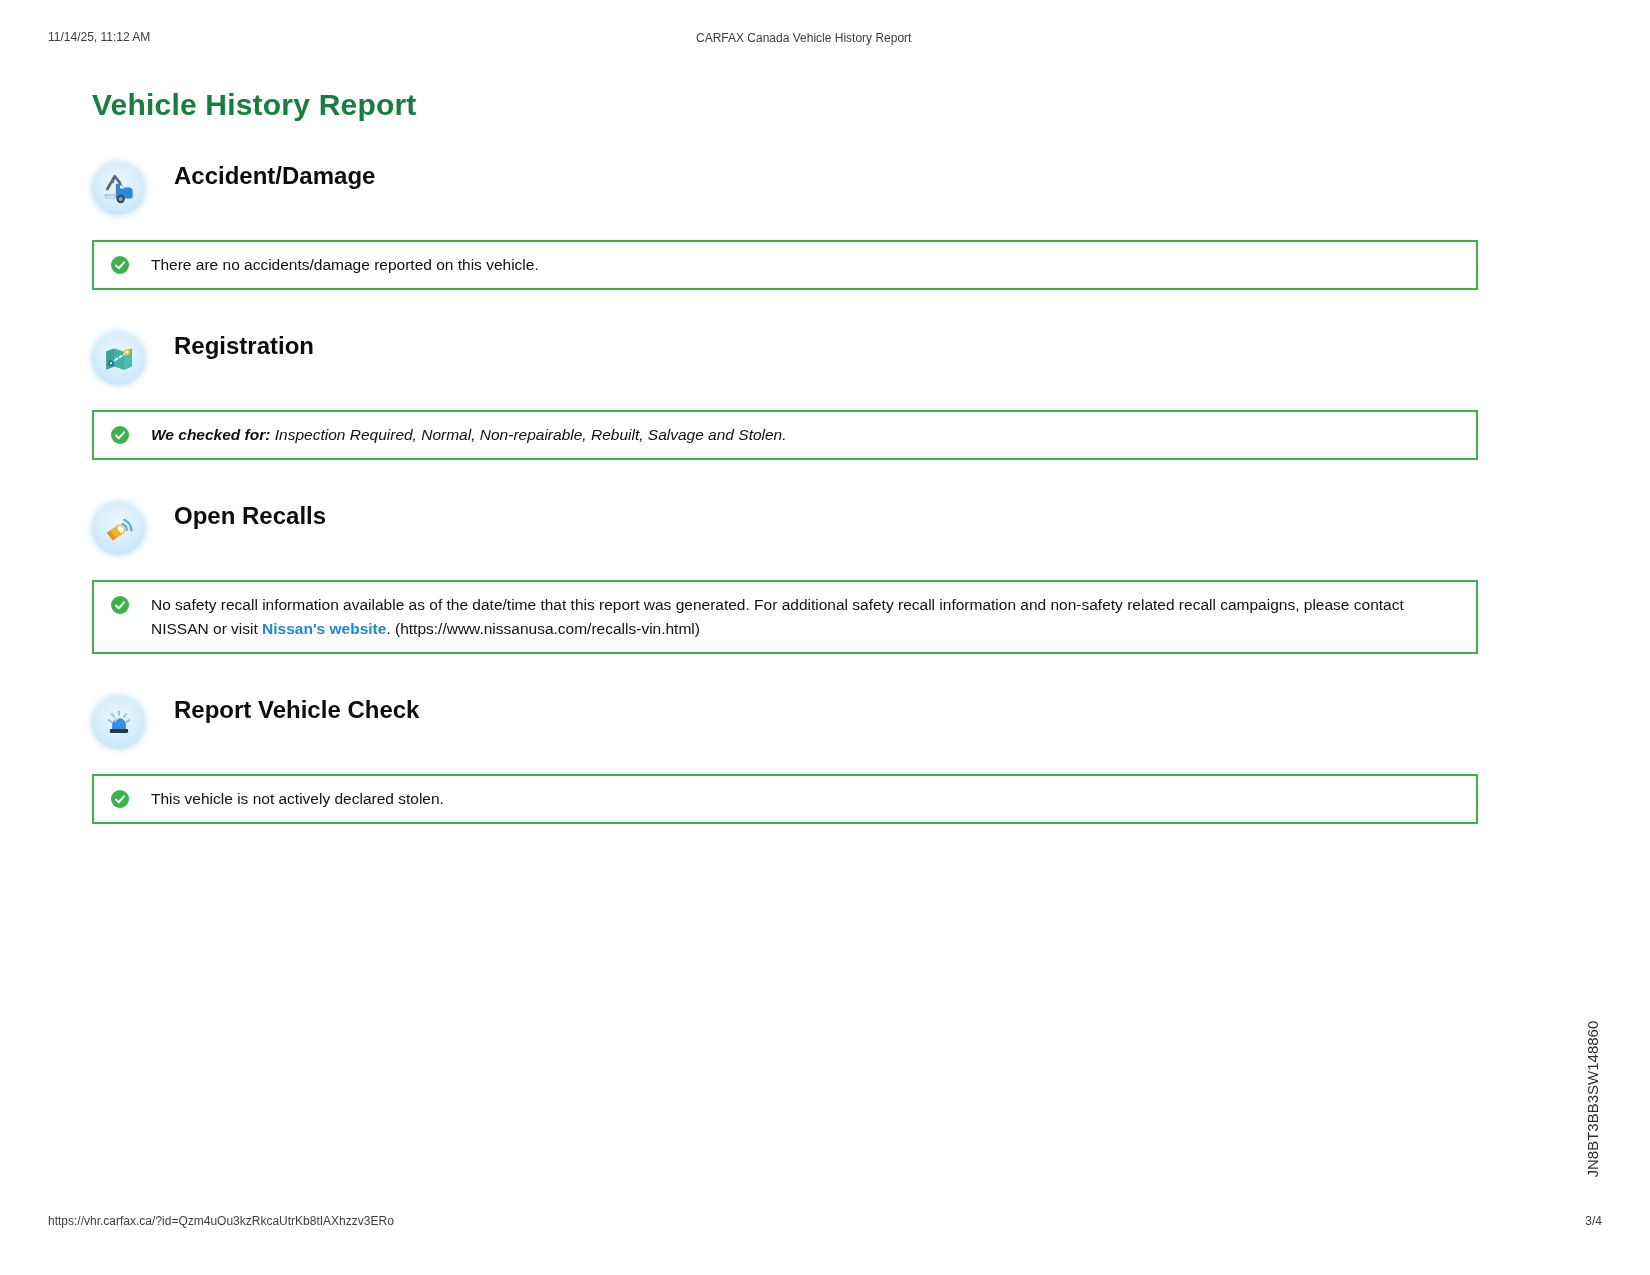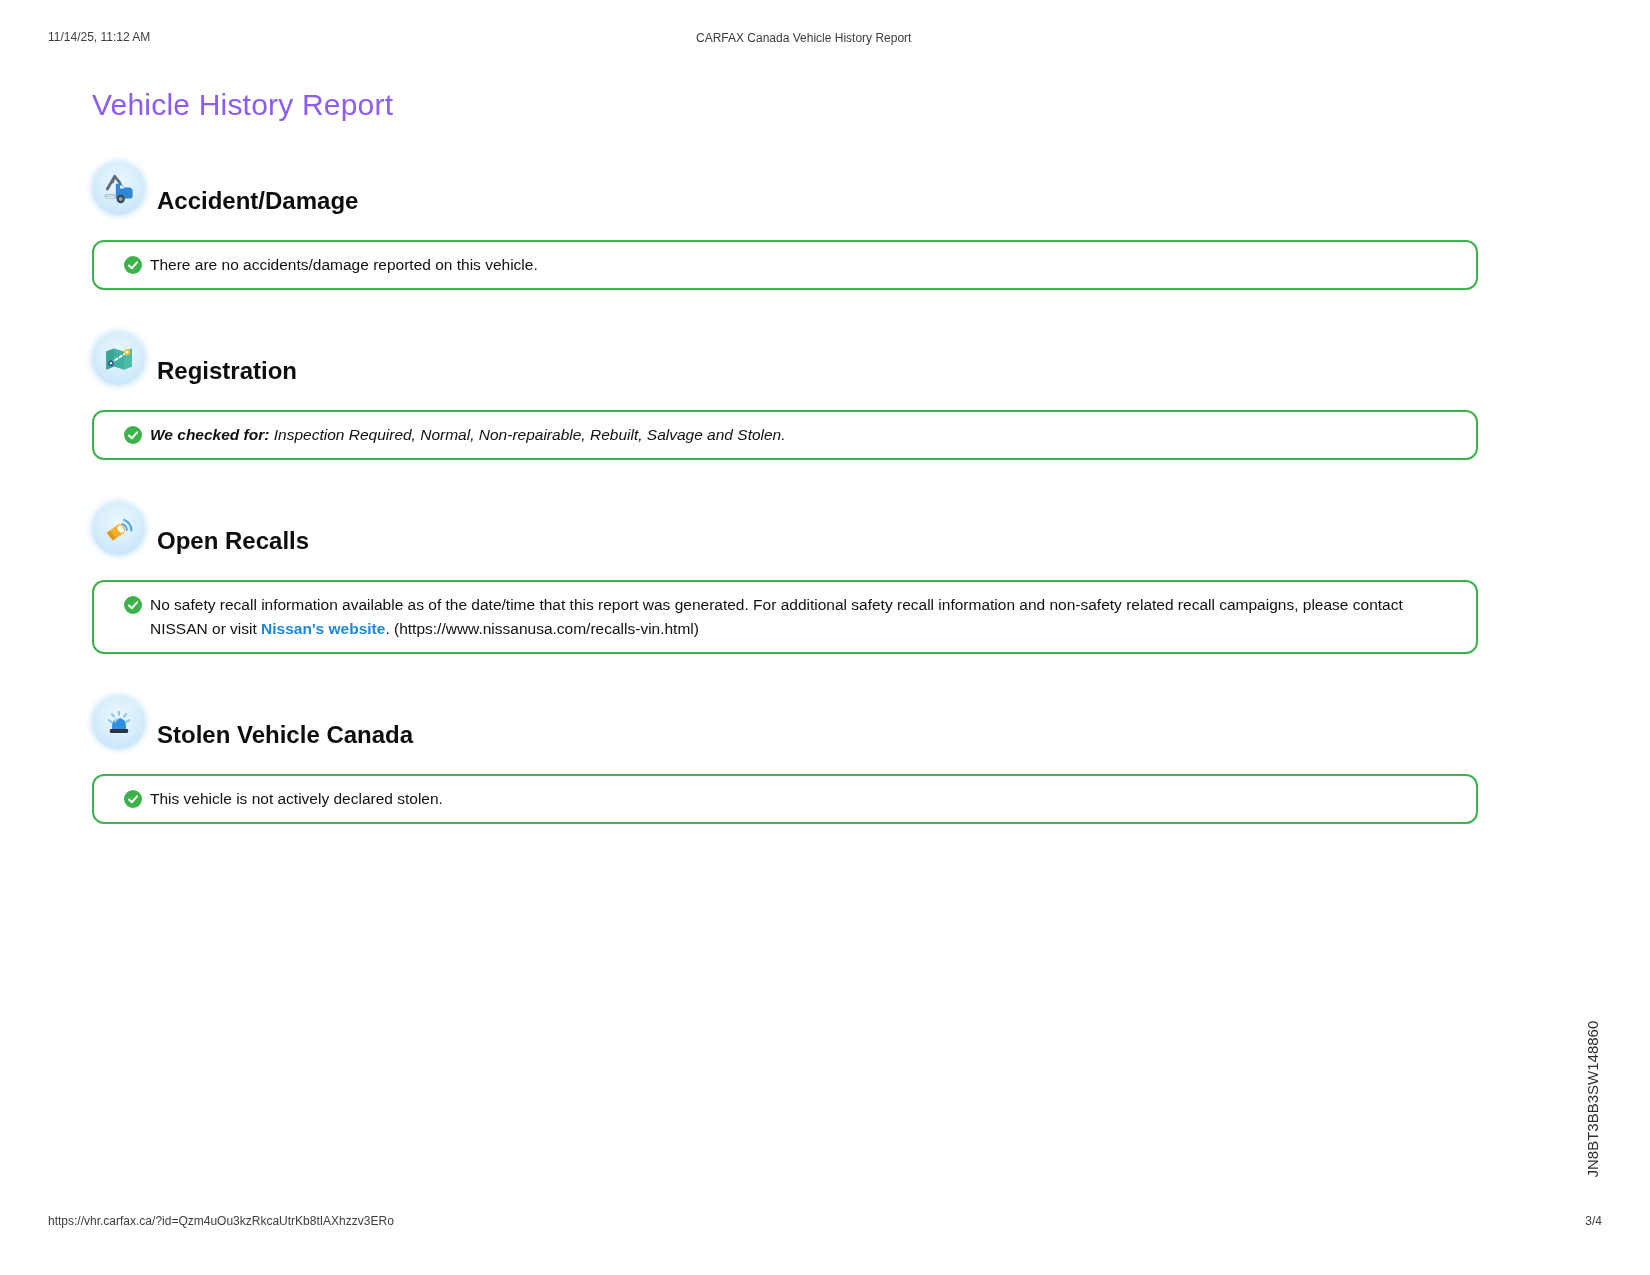--- a/index.html
+++ b/index.html
@@ -13,41 +13,41 @@
   }
   .print-meta { font-size: 12px; color: #3d3d3d; white-space: nowrap; }
   .hdr-date   { position: absolute; left: 48px;  top: 30px; }
   .hdr-title  { position: absolute; left: 696px; top: 31px; }
   .ftr-url    { position: absolute; left: 48px;  top: 1214px; }
   .ftr-page   { position: absolute; right: 48px; top: 1214px; }
 
   .content { position: absolute; left: 92px; top: 88px; width: 1386px; }
 
   .report-title {
-    font-size: 30px; font-weight: 400; color: #8b5cf6;
+    font-size: 30px; font-weight: 700; color: #15803d;
     letter-spacing: 0.2px; margin-bottom: 40px;
   }
 
-  .section-head { display: flex; align-items: flex-end; gap: 12px; margin-bottom: 25px; }
+  .section-head { display: flex; align-items: flex-start; gap: 29px; margin-bottom: 25px; }
   .icon-circle {
     width: 53px; height: 53px; border-radius: 50%;
     background: radial-gradient(circle at 50% 38%, #ecf7fe 0%, #d7eefc 48%, #bde0f8 100%);
     box-shadow: 0 0 7px rgba(167, 214, 246, 0.9);
     display: flex; align-items: center; justify-content: center;
     flex: 0 0 auto;
   }
   .icon-circle svg { width: 34px; height: 34px; }
   .section-title { font-size: 24px; font-weight: 600; color: #0d0d0d; }
 
   .status-box {
     border: 2px solid #3cb24a;
-    border-radius: 12px;
-    padding: 11px 30px;
+    border-radius: 0;
+    padding: 11px 17px;
     margin-bottom: 42px;
-    display: flex; align-items: flex-start; gap: 8px;
+    display: flex; align-items: flex-start; gap: 22px;
     font-size: 15.5px; line-height: 24px; color: #111;
     background: #fff;
   }
   .check-icon { flex: 0 0 auto; margin-top: 3px; }
   .status-text p { margin: 0; }
   .status-text p + p { margin-top: 9px; }
   .b { font-weight: 700; }
   .it { font-style: italic; }
   .bi { font-weight: 700; font-style: italic; }
   .link { color: #1d88da; font-weight: 700; text-decoration: none; cursor: pointer; }
@@ -147,21 +147,21 @@
           <path d="M9.4 7.6 L11.2 10.1"></path>
           <path d="M16 5.4 V8.4"></path>
           <path d="M22.6 7.6 L20.8 10.1"></path>
           <path d="M25.7 13.2 L23 14.9"></path>
         </g>
         <path d="M9.5 21.6 v-3.9 a6.5 6.5 0 0 1 13 0 v3.9 z" fill="#3190e2"></path>
         <path d="M12.2 14.6 a4.6 4.6 0 0 1 3.6 -3.1" stroke="#bfe0f8" stroke-width="1.6" fill="none" stroke-linecap="round"></path>
         <rect x="7.4" y="21.6" width="17.2" height="3.7" rx="1" fill="#2b3440"></rect>
       </svg>
     </span>
-    <span class="section-title">Stolen Vehicle Canada</span>
+    <span class="section-title">Report Vehicle Check</span>
   </div>
   <div class="status-box">
     <svg class="check-icon" width="18" height="18" viewBox="0 0 20 20">
       <circle cx="10" cy="10" r="10" fill="#3cb24a"></circle>
       <path d="M5.5 10.5 L8.7 13.6 L14.5 7" stroke="#fff" stroke-width="2.2" fill="none" stroke-linecap="round" stroke-linejoin="round"></path>
     </svg>
     <div class="status-text">
       <p>This vehicle is not actively declared stolen.</p>
     </div>
   </div>

